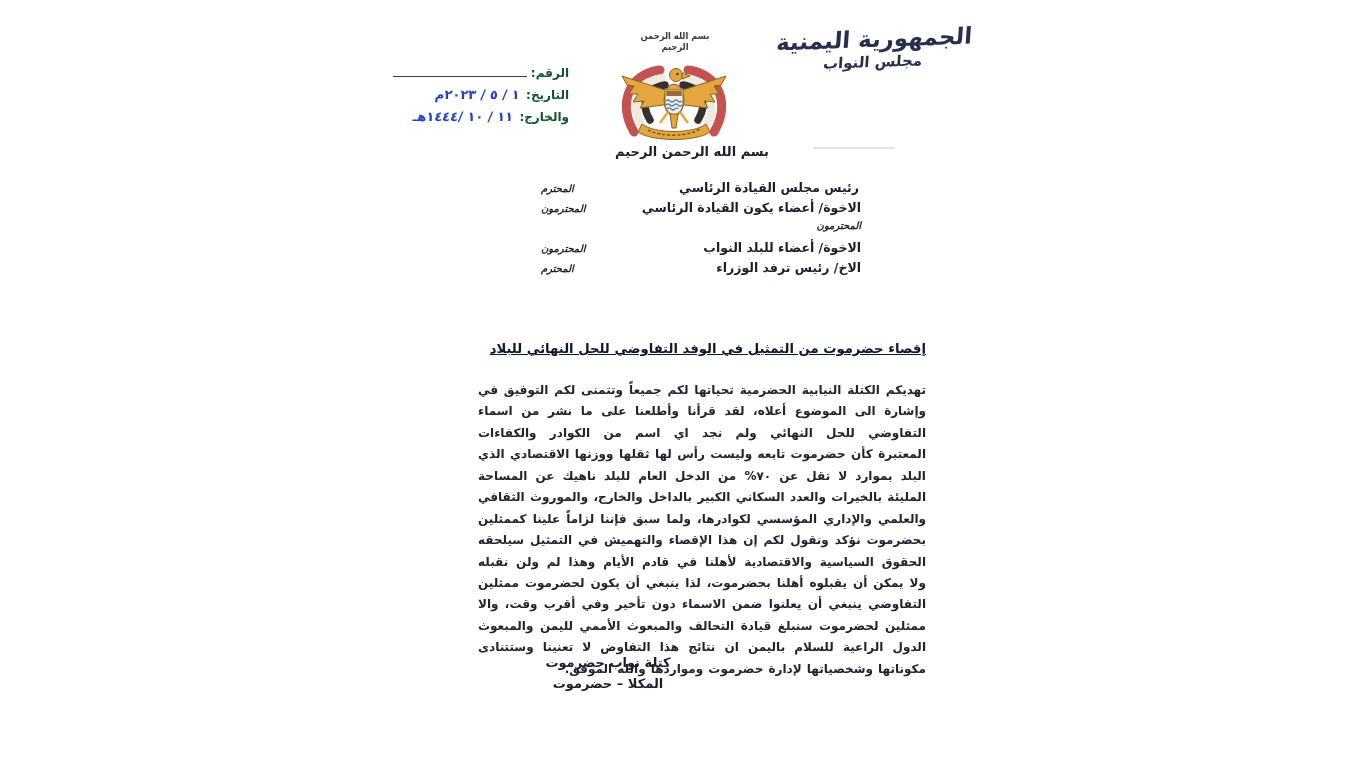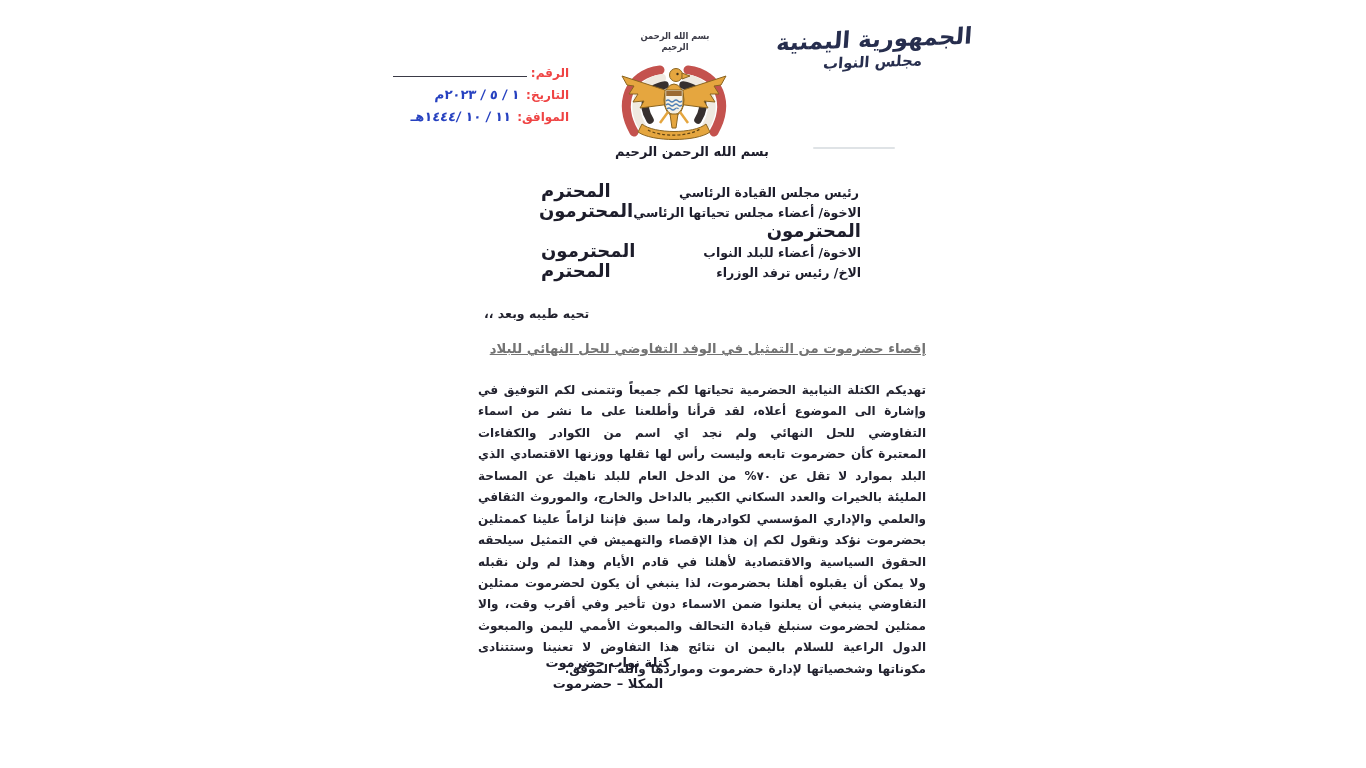--- a/index.html
+++ b/index.html
@@ -20,45 +20,45 @@
   
   .basmala-script{position:absolute;top:30px;left:238px;width:112px;text-align:center;
     font-size:9.5px;font-weight:bold;color:#3b3b47;transform:scaleX(.88);}
 
   
   .emblem{position:absolute;top:48px;left:233px;width:120px;height:96px;}
 
   
   .hdr-left{position:absolute;top:58px;left:10px;width:178px;font-size:12px;font-weight:bold;}
   .hdr-left .row{display:flex;align-items:flex-end;height:22px;}
-  .hdr-left .lbl{white-space:nowrap;color:#ef4444;}
+  .hdr-left .lbl{white-space:nowrap;color:#14532d;}
   .hdr-left .fill-line{flex:1;border-bottom:1px solid #3a3a46;margin:0 4px 3px 2px;height:12px;}
   .ink{color:#2641c0;font-size:13px;font-weight:bold;transform:skewX(-6deg);
     white-space:nowrap;padding-right:6px;}
 
   .scan-artifact{position:absolute;top:147px;left:432px;width:82px;height:2px;
     background:#dfe3e6;border-radius:2px;}
 
   
   .basmala-print{position:absolute;top:144px;left:161px;width:300px;text-align:center;
     font-size:13px;font-weight:bold;color:#1d1d2b;}
 
   
   .addressees{position:absolute;top:180px;left:160px;right:126px;}
   .addr-row{display:flex;justify-content:space-between;align-items:baseline;height:20px;
     font-size:12.5px;font-weight:bold;color:#1d1d2b;white-space:nowrap;}
-  .addr-row .honorific{font-size:18px;font-weight:bold;}
+  .addr-row .honorific{font-size:10px;font-weight:bold;font-style:italic;}
 
   
   .greeting{position:absolute;top:306px;left:97px;width:448px;text-align:left;
     font-size:12.5px;font-weight:bold;direction:rtl;}
   .greeting span{display:inline-block;margin-left:6px;}
   .subject{position:absolute;top:341px;left:97px;width:448px;text-align:center;
     padding-left:52px;box-sizing:border-box;font-size:13.2px;font-weight:bold;
-    text-decoration:underline;color:#737373;white-space:nowrap;}
+    text-decoration:underline;color:#0f172a;white-space:nowrap;}
   .body-block{position:absolute;top:380px;left:97px;width:448px;}
   .body-line{height:21.45px;line-height:21.45px;font-size:12px;font-weight:bold;
     color:#23232f;text-align:justify;text-align-last:justify;overflow:hidden;
     word-spacing:1px;}
   .body-line.last{text-align:right;text-align-last:right;}
 
   
   .signature{position:absolute;top:652px;left:127px;width:200px;text-align:center;
     font-size:13px;font-weight:bold;color:#1d1d2b;line-height:21px;}
 </style>
@@ -114,54 +114,51 @@
     <div class="hdr-left">
       <div class="row">
         <span class="lbl">الرقم:</span>
         <span class="fill-line"></span>
       </div>
       <div class="row">
         <span class="lbl">التاريخ:</span>
         <span class="ink">١ / ٥ / ٢٠٢٣م</span>
       </div>
       <div class="row">
-        <span class="lbl">الموافق:</span>
+        <span class="lbl">والخارج:</span>
         <span class="ink">١١ / ١٠ /١٤٤٤هـ</span>
       </div>
     </div>
 
     <div class="scan-artifact"></div>
 
     <div class="basmala-print">بسم الله الرحمن الرحيم</div>
 
     <div class="addressees">
       <div class="addr-row">
         <span style="margin-right:2px">رئيس مجلس القيادة الرئاسي</span>
         <span class="honorific">المحترم</span>
       </div>
       <div class="addr-row">
-        <span>الاخوة/ أعضاء مجلس تحياتها الرئاسي</span>
+        <span>الاخوة/ أعضاء يكون القيادة الرئاسي</span>
         <span class="honorific">المحترمون</span>
       </div>
       <div class="addr-row">
         <span class="honorific">المحترمون</span>
       </div>
       <div class="addr-row">
         <span>الاخوة/ أعضاء للبلد النواب</span>
         <span class="honorific">المحترمون</span>
       </div>
       <div class="addr-row">
         <span>الاخ/ رئيس ترفد الوزراء</span>
         <span class="honorific">المحترم</span>
       </div>
     </div>
 
-    <div class="greeting">
-      <span>تحيه طيبه وبعد ،،</span>
-    </div>
 
     <div class="subject">إقصاء حضرموت من التمثيل في الوفد التفاوضي للحل النهائي للبلاد</div>
 
     <div class="body-block">
       <div class="body-line">تهديكم الكتلة النيابية الحضرمية تحياتها لكم جميعاً وتتمنى لكم التوفيق في كل مهامهم.</div>
       <div class="body-line">وإشارة الى الموضوع أعلاه، لقد قرأنا وأطلعنا على ما نشر من اسماء لأعضاء الوفد</div>
       <div class="body-line">التفاوضي للحل النهائي ولم نجد اي اسم من الكوادر والكفاءات والشخصيات الحضرمية</div>
       <div class="body-line">المعتبرة كأن حضرموت تابعه وليست رأس لها ثقلها ووزنها الاقتصادي الذي ترفد خزينة</div>
       <div class="body-line">البلد بموارد لا تقل عن ٧٠% من الدخل العام للبلد ناهيك عن المساحة الجغرافية الشاسعة</div>
       <div class="body-line">المليئة بالخيرات والعدد السكاني الكبير بالداخل والخارج، والموروث الثقافي والتعليمي</div>

